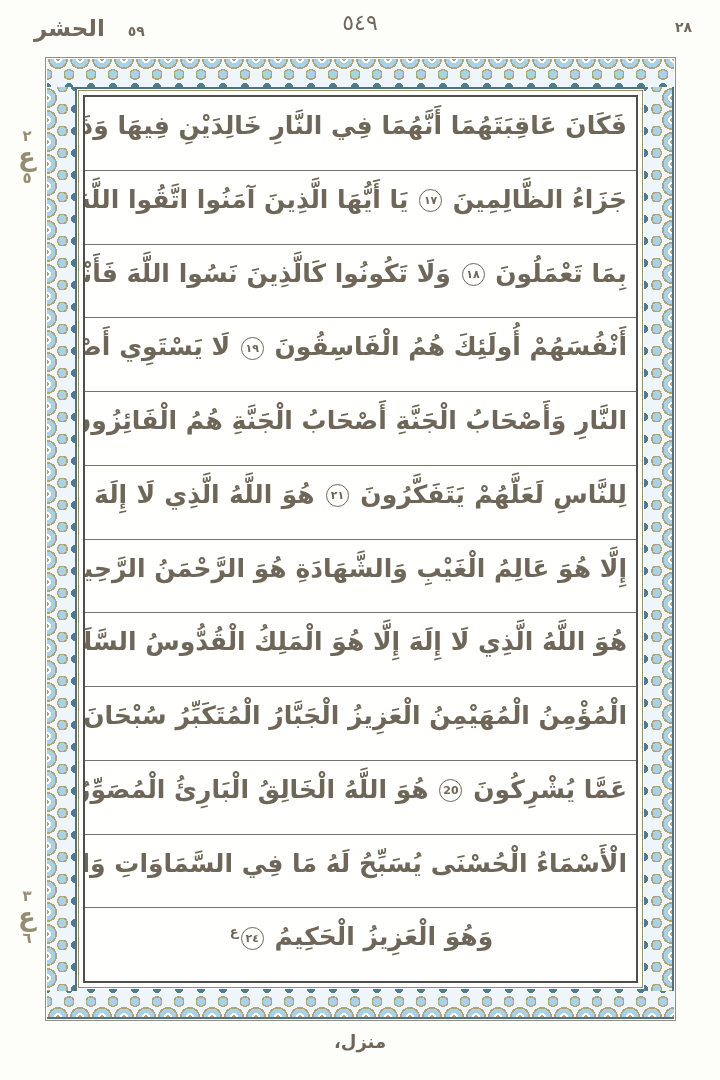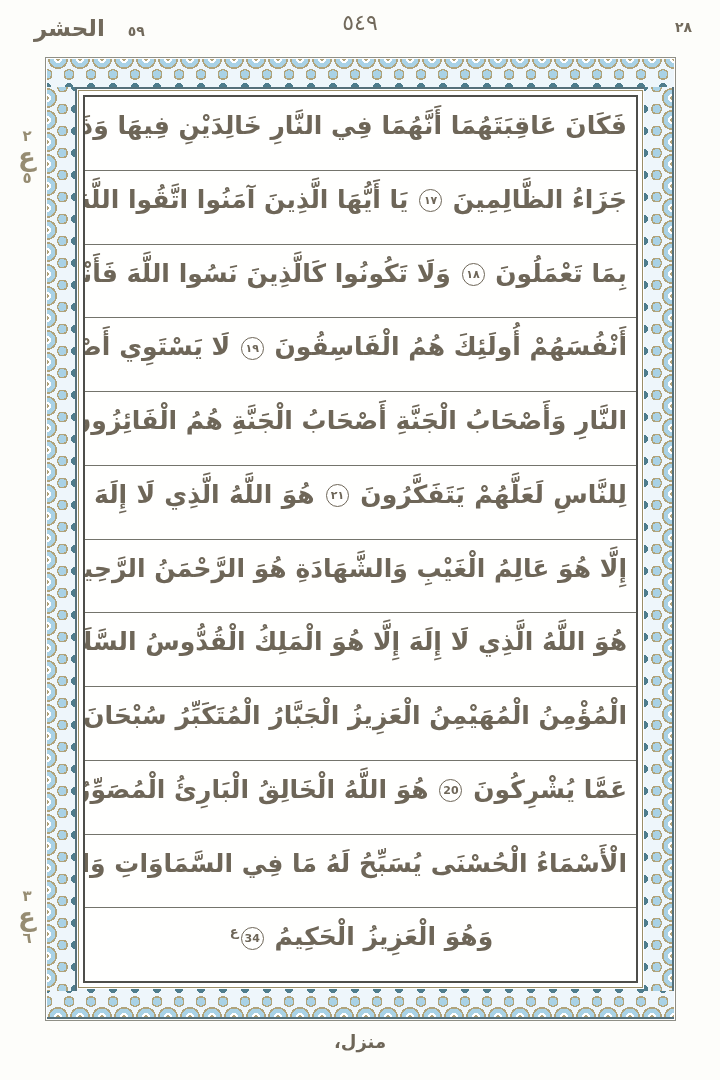--- a/index.html
+++ b/index.html
@@ -124,18 +124,18 @@
         <div class="row"><span>جَزَاءُ الظَّالِمِينَ</span> <span class="marker">١٧</span> <span>يَا أَيُّهَا الَّذِينَ آمَنُوا اتَّقُوا اللَّهَ وَلْتَنْظُرْ</span> </div>
         <div class="row"><span>بِمَا تَعْمَلُونَ</span> <span class="marker">١٨</span> <span>وَلَا تَكُونُوا كَالَّذِينَ نَسُوا اللَّهَ فَأَنْسَاهُمْ</span> </div>
         <div class="row"><span>أَنْفُسَهُمْ أُولَئِكَ هُمُ الْفَاسِقُونَ</span> <span class="marker">١٩</span> <span>لَا يَسْتَوِي أَصْحَابُ</span> </div>
         <div class="row"><span>النَّارِ وَأَصْحَابُ الْجَنَّةِ أَصْحَابُ الْجَنَّةِ هُمُ الْفَائِزُونَ</span>  </div>
         <div class="row"><span>لِلنَّاسِ لَعَلَّهُمْ يَتَفَكَّرُونَ</span> <span class="marker">٢١</span> <span>هُوَ اللَّهُ الَّذِي لَا إِلَهَ</span> </div>
         <div class="row"><span>إِلَّا هُوَ عَالِمُ الْغَيْبِ وَالشَّهَادَةِ هُوَ الرَّحْمَنُ الرَّحِيمُ</span>  </div>
         <div class="row"><span>هُوَ اللَّهُ الَّذِي لَا إِلَهَ إِلَّا هُوَ الْمَلِكُ الْقُدُّوسُ السَّلَامُ</span> </div>
         <div class="row"><span>الْمُؤْمِنُ الْمُهَيْمِنُ الْعَزِيزُ الْجَبَّارُ الْمُتَكَبِّرُ سُبْحَانَ اللَّهِ</span> </div>
         <div class="row"><span>عَمَّا يُشْرِكُونَ</span> <span class="marker">20</span> <span>هُوَ اللَّهُ الْخَالِقُ الْبَارِئُ الْمُصَوِّرُ لَهُ</span> </div>
         <div class="row"><span>الْأَسْمَاءُ الْحُسْنَى يُسَبِّحُ لَهُ مَا فِي السَّمَاوَاتِ وَالْأَرْضِ</span> </div>
-        <div class="row center"><span>وَهُوَ الْعَزِيزُ الْحَكِيمُ</span> <span class="marker">34</span><span class="ruku-sup">ع</span> </div>
+        <div class="row center"><span>وَهُوَ الْعَزِيزُ الْحَكِيمُ</span> <span class="marker">٢٤</span><span class="ruku-sup">ع</span> </div>
       </div>
   </div>
 </div>
 
 <div class="footer">منزل،</div>
 
 </body></html>

